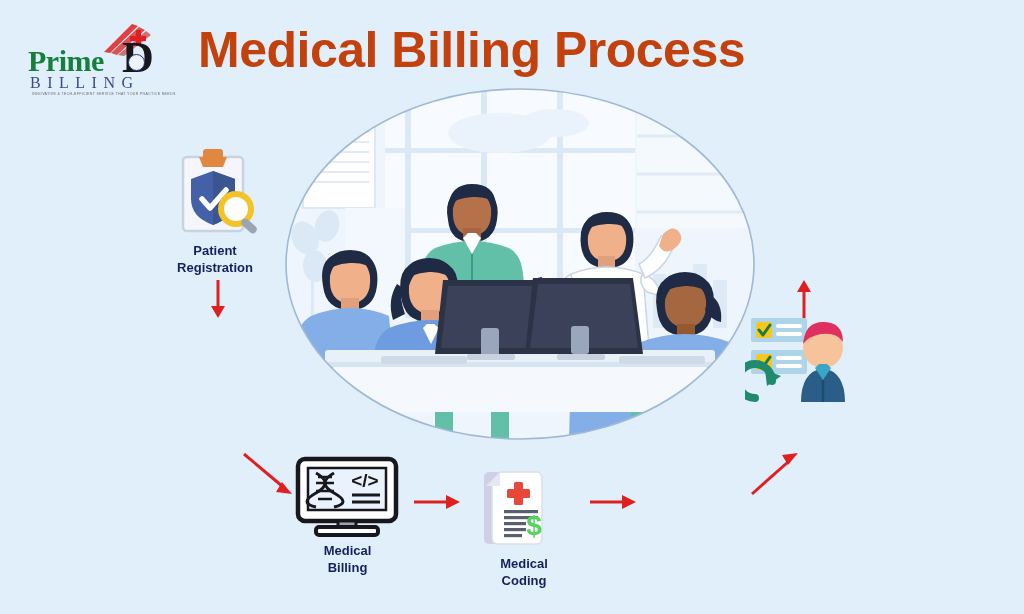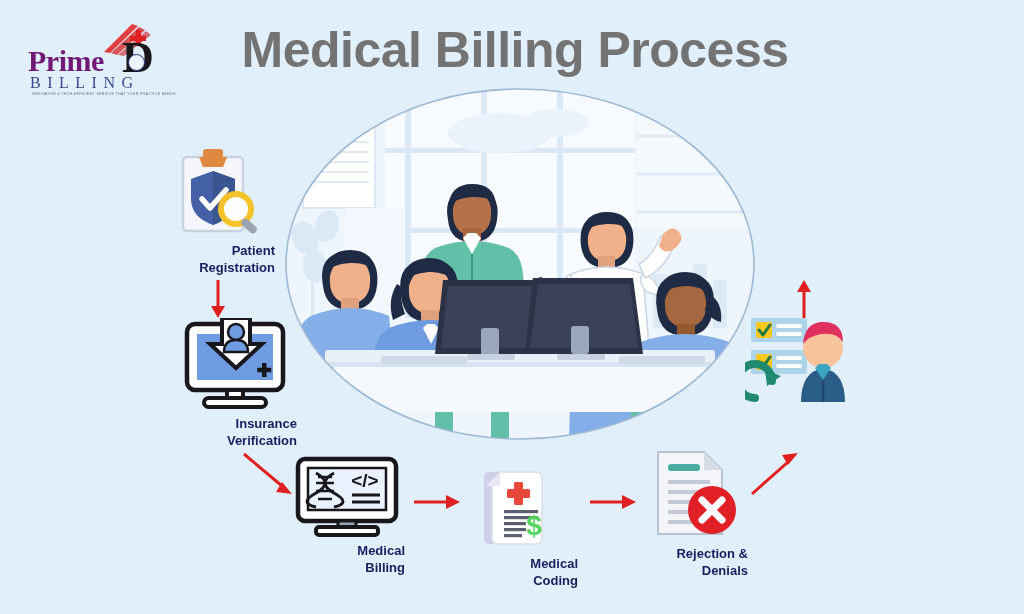--- a/index.html
+++ b/index.html
@@ -24,21 +24,21 @@
     width: 150px;
     height: 72px;
   }
   .logo-word {
     position: absolute;
     left: 6px;
     top: 22px;
     font-size: 30px;
     font-weight: bold;
     letter-spacing: -0.5px;
-    color: #701a75;
+    color: #15803d;
     font-family: "Liberation Serif", serif;
   }
   .logo-d {
     position: absolute;
     left: 100px;
     top: 14px;
     font-size: 44px;
     font-weight: bold;
     color: #17171c;
     font-family: "Liberation Serif", serif;
@@ -78,45 +78,45 @@
     left: 106px; top: 32px;
     width: 15px; height: 15px;
     border: 1.6px solid #1f2f7a;
     border-radius: 50%;
     background: #eef4ff;
   }
 
   
   #title {
     position: absolute;
-    left: 185px;
+    left: 198px;
     top: 21px;
     width: 660px;
-    text-align: center;
+    text-align: left;
     font-size: 50px;
     font-weight: bold;
-    color: #737373;
+    color: #c2410c;
     letter-spacing: -0.5px;
     font-family: "Liberation Sans", sans-serif;
   }
 
   
   #hero {
     position: absolute;
     left: 285px;
     top: 88px;
     width: 470px;
     height: 352px;
   }
 
   
   .step { position: absolute; }
   .step-icon { position: relative; }
   .step-label {
-    text-align: right;
+    text-align: center;
     font-size: 13px;
     font-weight: bold;
     color: #16205e;
     line-height: 1.33;
     margin-top: 5px;
     white-space: pre-line;
   }
 
   .arrow { position: absolute; }
 </style>
@@ -311,39 +311,20 @@
 Registration</div>
   </div>
 
   <div class="arrow" style="left:198px; top:278px;">
     <svg width="40" height="42" viewBox="0 0 40 42">
       <line x1="20" y1="2" x2="20" y2="30" stroke="#e02020" stroke-width="3"></line>
       <path d="M20 40 l-7 -12 l14 0z" fill="#e02020"></path>
     </svg>
   </div>
 
-  <div class="step" style="left:172px; top:318px; width:125px;">
-    <div class="step-icon" style="height:92px;">
-      <svg width="125" height="92" viewBox="0 0 125 92">
-        <rect x="15" y="6" width="96" height="66" rx="8" fill="#ffffff" stroke="#17171c" stroke-width="4.5"></rect>
-        <rect x="25" y="16" width="76" height="46" fill="#6f9ce0"></rect>
-        <path d="M50 0 l28 0 l0 26 l12 0 l-26 24 l-26 -24 l12 0z" fill="#ffffff" stroke="#17171c" stroke-width="4"></path>
-        <circle cx="64" cy="14" r="8" fill="#6f9ce0" stroke="#17171c" stroke-width="2.5"></circle>
-        <path d="M52 34 q0 -12 12 -12 q12 0 12 12z" fill="#6f9ce0" stroke="#17171c" stroke-width="2.5"></path>
-        <g fill="#17171c">
-          <rect x="90" y="45" width="4.5" height="14"></rect>
-          <rect x="85.25" y="49.75" width="14" height="4.5"></rect>
-        </g>
-        <rect x="55" y="72" width="16" height="10" fill="#ffffff" stroke="#17171c" stroke-width="4"></rect>
-        <rect x="32" y="80" width="62" height="9" rx="4.5" fill="#ffffff" stroke="#17171c" stroke-width="4"></rect>
-      </svg>
-    </div>
-    <div class="step-label">Insurance
-Verification</div>
-  </div>
 
   <div class="arrow" style="left:240px; top:450px;">
     <svg width="60" height="52" viewBox="0 0 60 52">
       <line x1="4" y1="4" x2="42" y2="36" stroke="#e02020" stroke-width="3"></line>
       <path d="M52 44 l-16 -2 l6 -10z" fill="#e02020"></path>
     </svg>
   </div>
 
   <div class="step" style="left:290px; top:455px; width:115px;">
     <div class="step-icon" style="height:82px;">
@@ -402,40 +383,20 @@
 Coding</div>
   </div>
 
   <div class="arrow" style="left:588px; top:490px;">
     <svg width="52" height="24" viewBox="0 0 52 24">
       <line x1="2" y1="12" x2="34" y2="12" stroke="#e02020" stroke-width="3"></line>
       <path d="M48 12 l-14 -7 l0 14z" fill="#e02020"></path>
     </svg>
   </div>
 
-  <div class="step" style="left:636px; top:448px; width:112px;">
-    <div class="step-icon" style="height:92px;">
-      <svg width="112" height="92" viewBox="0 0 112 92">
-        <path d="M22 4 l46 0 l18 18 l0 64 l-64 0z" fill="#f3f5f9" stroke="#b9c2cf" stroke-width="2"></path>
-        <path d="M68 4 l18 18 l-18 0z" fill="#d7dde6"></path>
-        <rect x="32" y="16" width="32" height="7" rx="3" fill="#4aada4"></rect>
-        <g fill="#c3cad5">
-          <rect x="32" y="32" width="42" height="4"></rect>
-          <rect x="32" y="42" width="34" height="4"></rect>
-          <rect x="32" y="52" width="42" height="4"></rect>
-          <rect x="32" y="62" width="26" height="4"></rect>
-          <rect x="32" y="72" width="34" height="4"></rect>
-        </g>
-        <circle cx="76" cy="62" r="24" fill="#e01f26"></circle>
-        <path d="M66 52 l20 20 M86 52 l-20 20" stroke="#ffffff" stroke-width="7" stroke-linecap="round"></path>
-      </svg>
-    </div>
-    <div class="step-label">Rejection &amp;
-Denials</div>
-  </div>
 
   <div class="arrow" style="left:748px; top:448px;">
     <svg width="56" height="50" viewBox="0 0 56 50">
       <line x1="4" y1="46" x2="40" y2="14" stroke="#e02020" stroke-width="3"></line>
       <path d="M50 5 l-16 2 l6 10z" fill="#e02020"></path>
     </svg>
   </div>
 
   <div class="step" style="left:745px; top:310px; width:118px;">
     <div class="step-icon" style="height:96px;">

